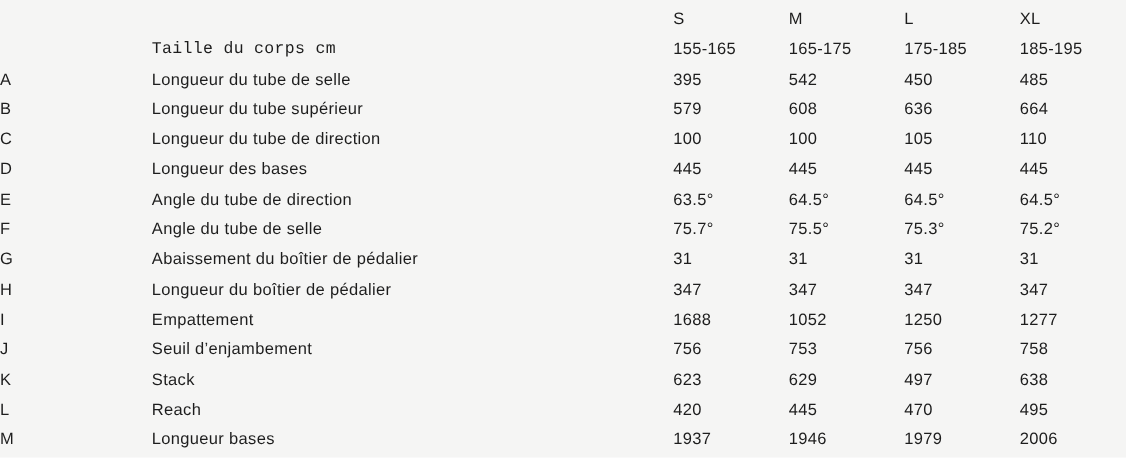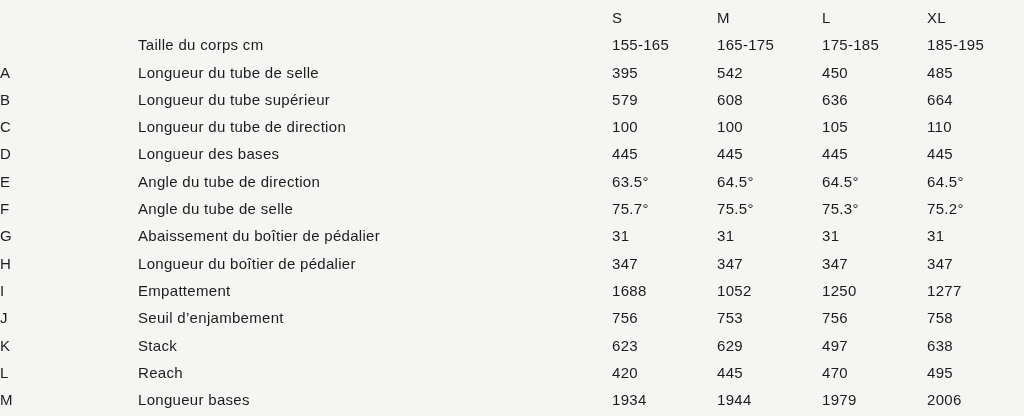--- a/index.html
+++ b/index.html
@@ -36,20 +36,21 @@
   td.letter {
     padding-left: 43px;
     font-weight: 700;
   }
   td.label {
     text-align: left;
   }
   td.body-label {
     text-align: right;
     padding-right: 9px;
+    font-family: Liberation Mono, monospace;
   }
   td.num, th.size {
     text-align: center;
   }
 </style>
 </head>
 <body>
 
 <div class="page">
   <table class="geo">
@@ -172,20 +173,20 @@
           <td class="letter">L</td>
           <td class="label">Reach</td>
           <td class="num">420</td>
           <td class="num">445</td>
           <td class="num">470</td>
           <td class="num">495</td>
         </tr>
         <tr>
           <td class="letter">M</td>
           <td class="label">Longueur bases</td>
-          <td class="num">1934</td>
-          <td class="num">1944</td>
+          <td class="num">1937</td>
+          <td class="num">1946</td>
           <td class="num">1979</td>
           <td class="num">2006</td>
         </tr>
       </tbody>
   </table>
 </div>
 
 </body></html>

